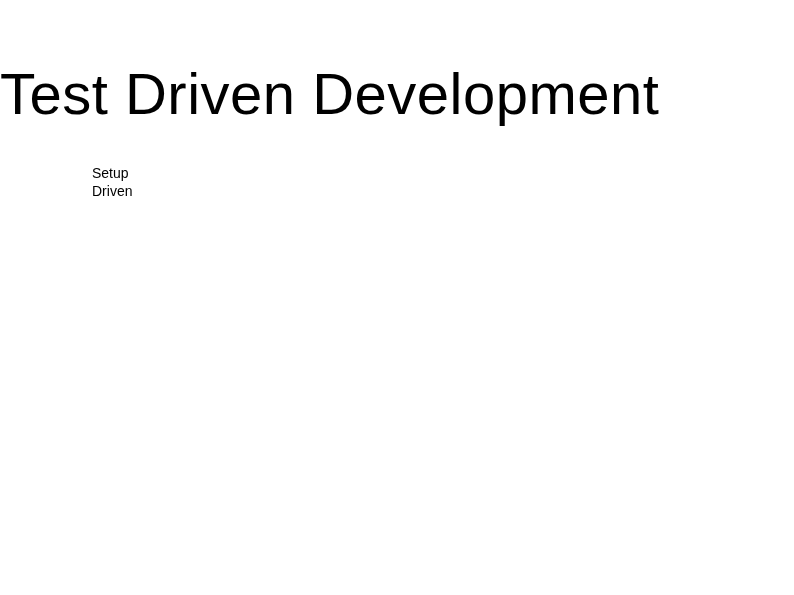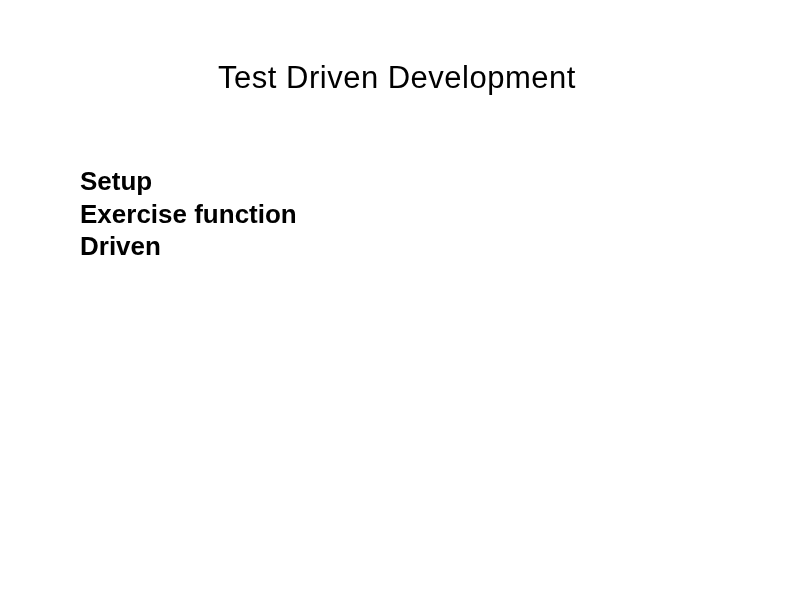--- a/index.html
+++ b/index.html
@@ -14,39 +14,37 @@
       font-family: "Trebuchet MS", "Lucida Sans Unicode", Verdana, sans-serif;
       color: #000000;
       position: relative;
       overflow: hidden;
     }
     .title {
       position: absolute;
       top: 60px;
       left: 0;
       right: 0;
-      text-align: center;
-      font-size: 31px;
+      text-align: left;
+      font-size: 58px;
       font-weight: normal;
       letter-spacing: 0.5px;
     }
     .list {
       position: absolute;
       top: 165px;
-      left: 80px;
-      font-size: 26px;
+      left: 92px;
+      font-size: 14px;
       line-height: 1.25;
-      font-weight: bold;
     }
     .list-item {
       display: block;
     }
   </style>
 </head>
 <body>
 
 <h1 class="title">Test Driven Development</h1>
 
 <div class="list">
   <span class="list-item">Setup</span>
-  <span class="list-item">Exercise function</span>
   <span class="list-item">Driven</span>
 </div>
 
 </body></html>

